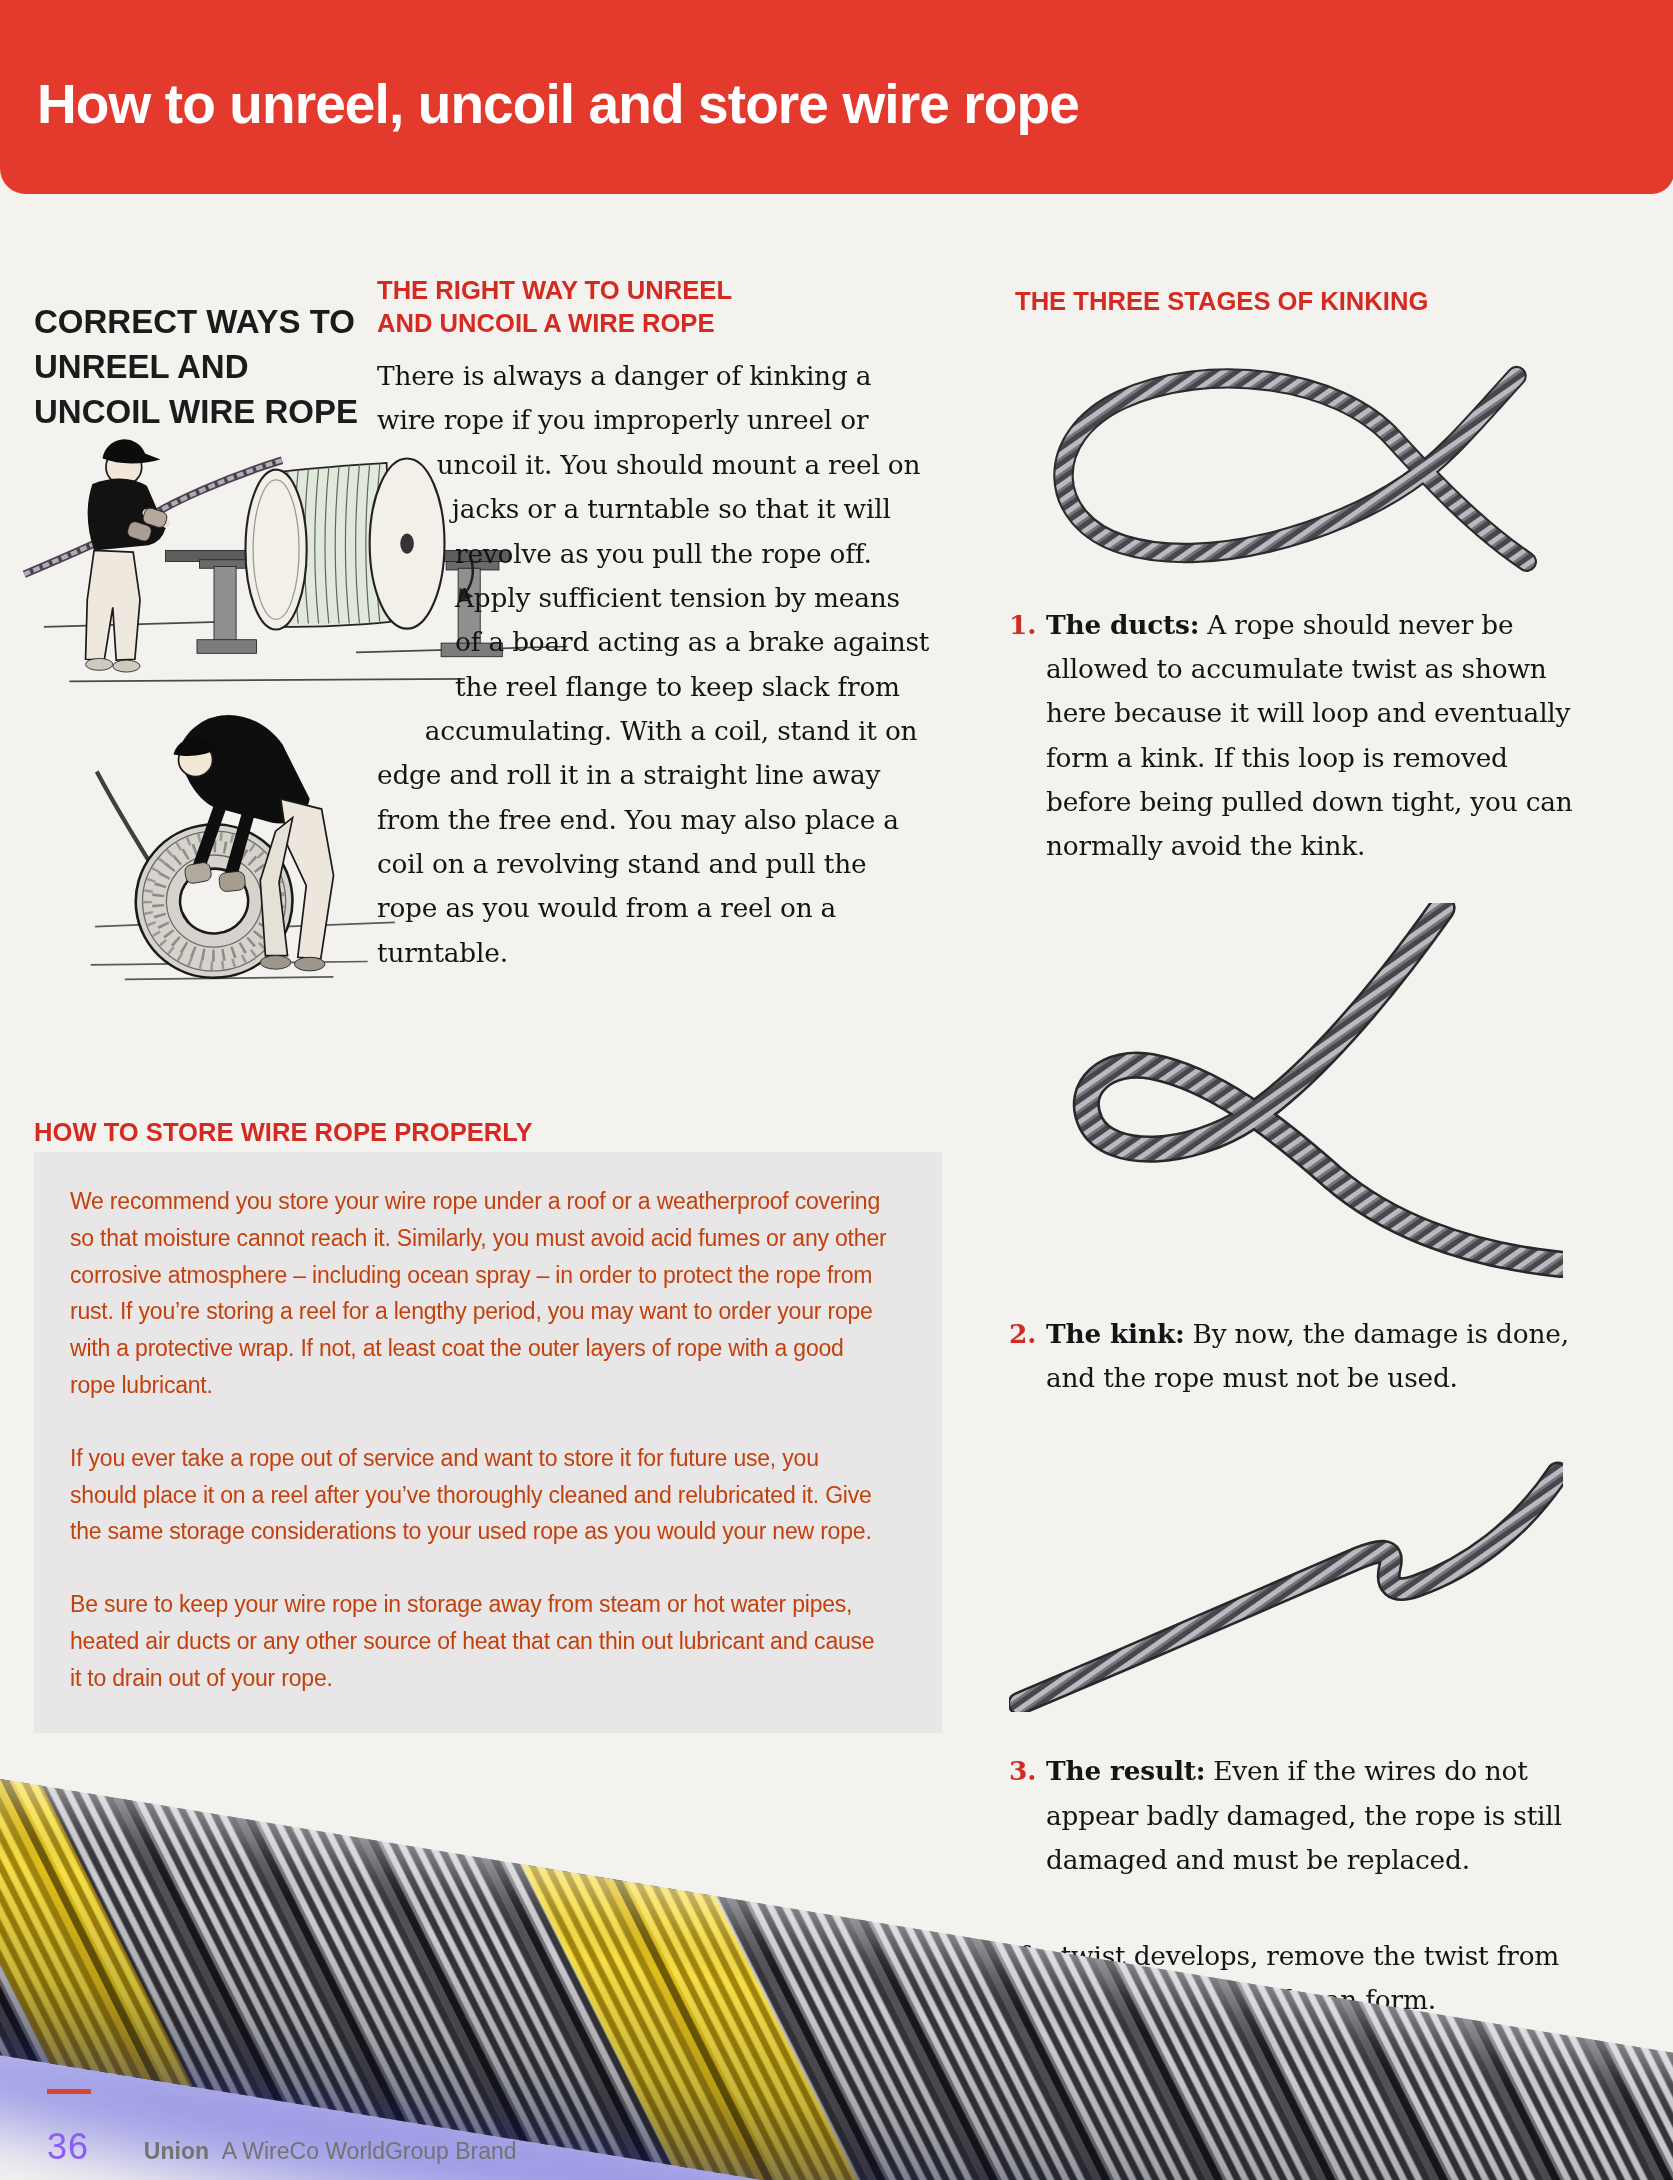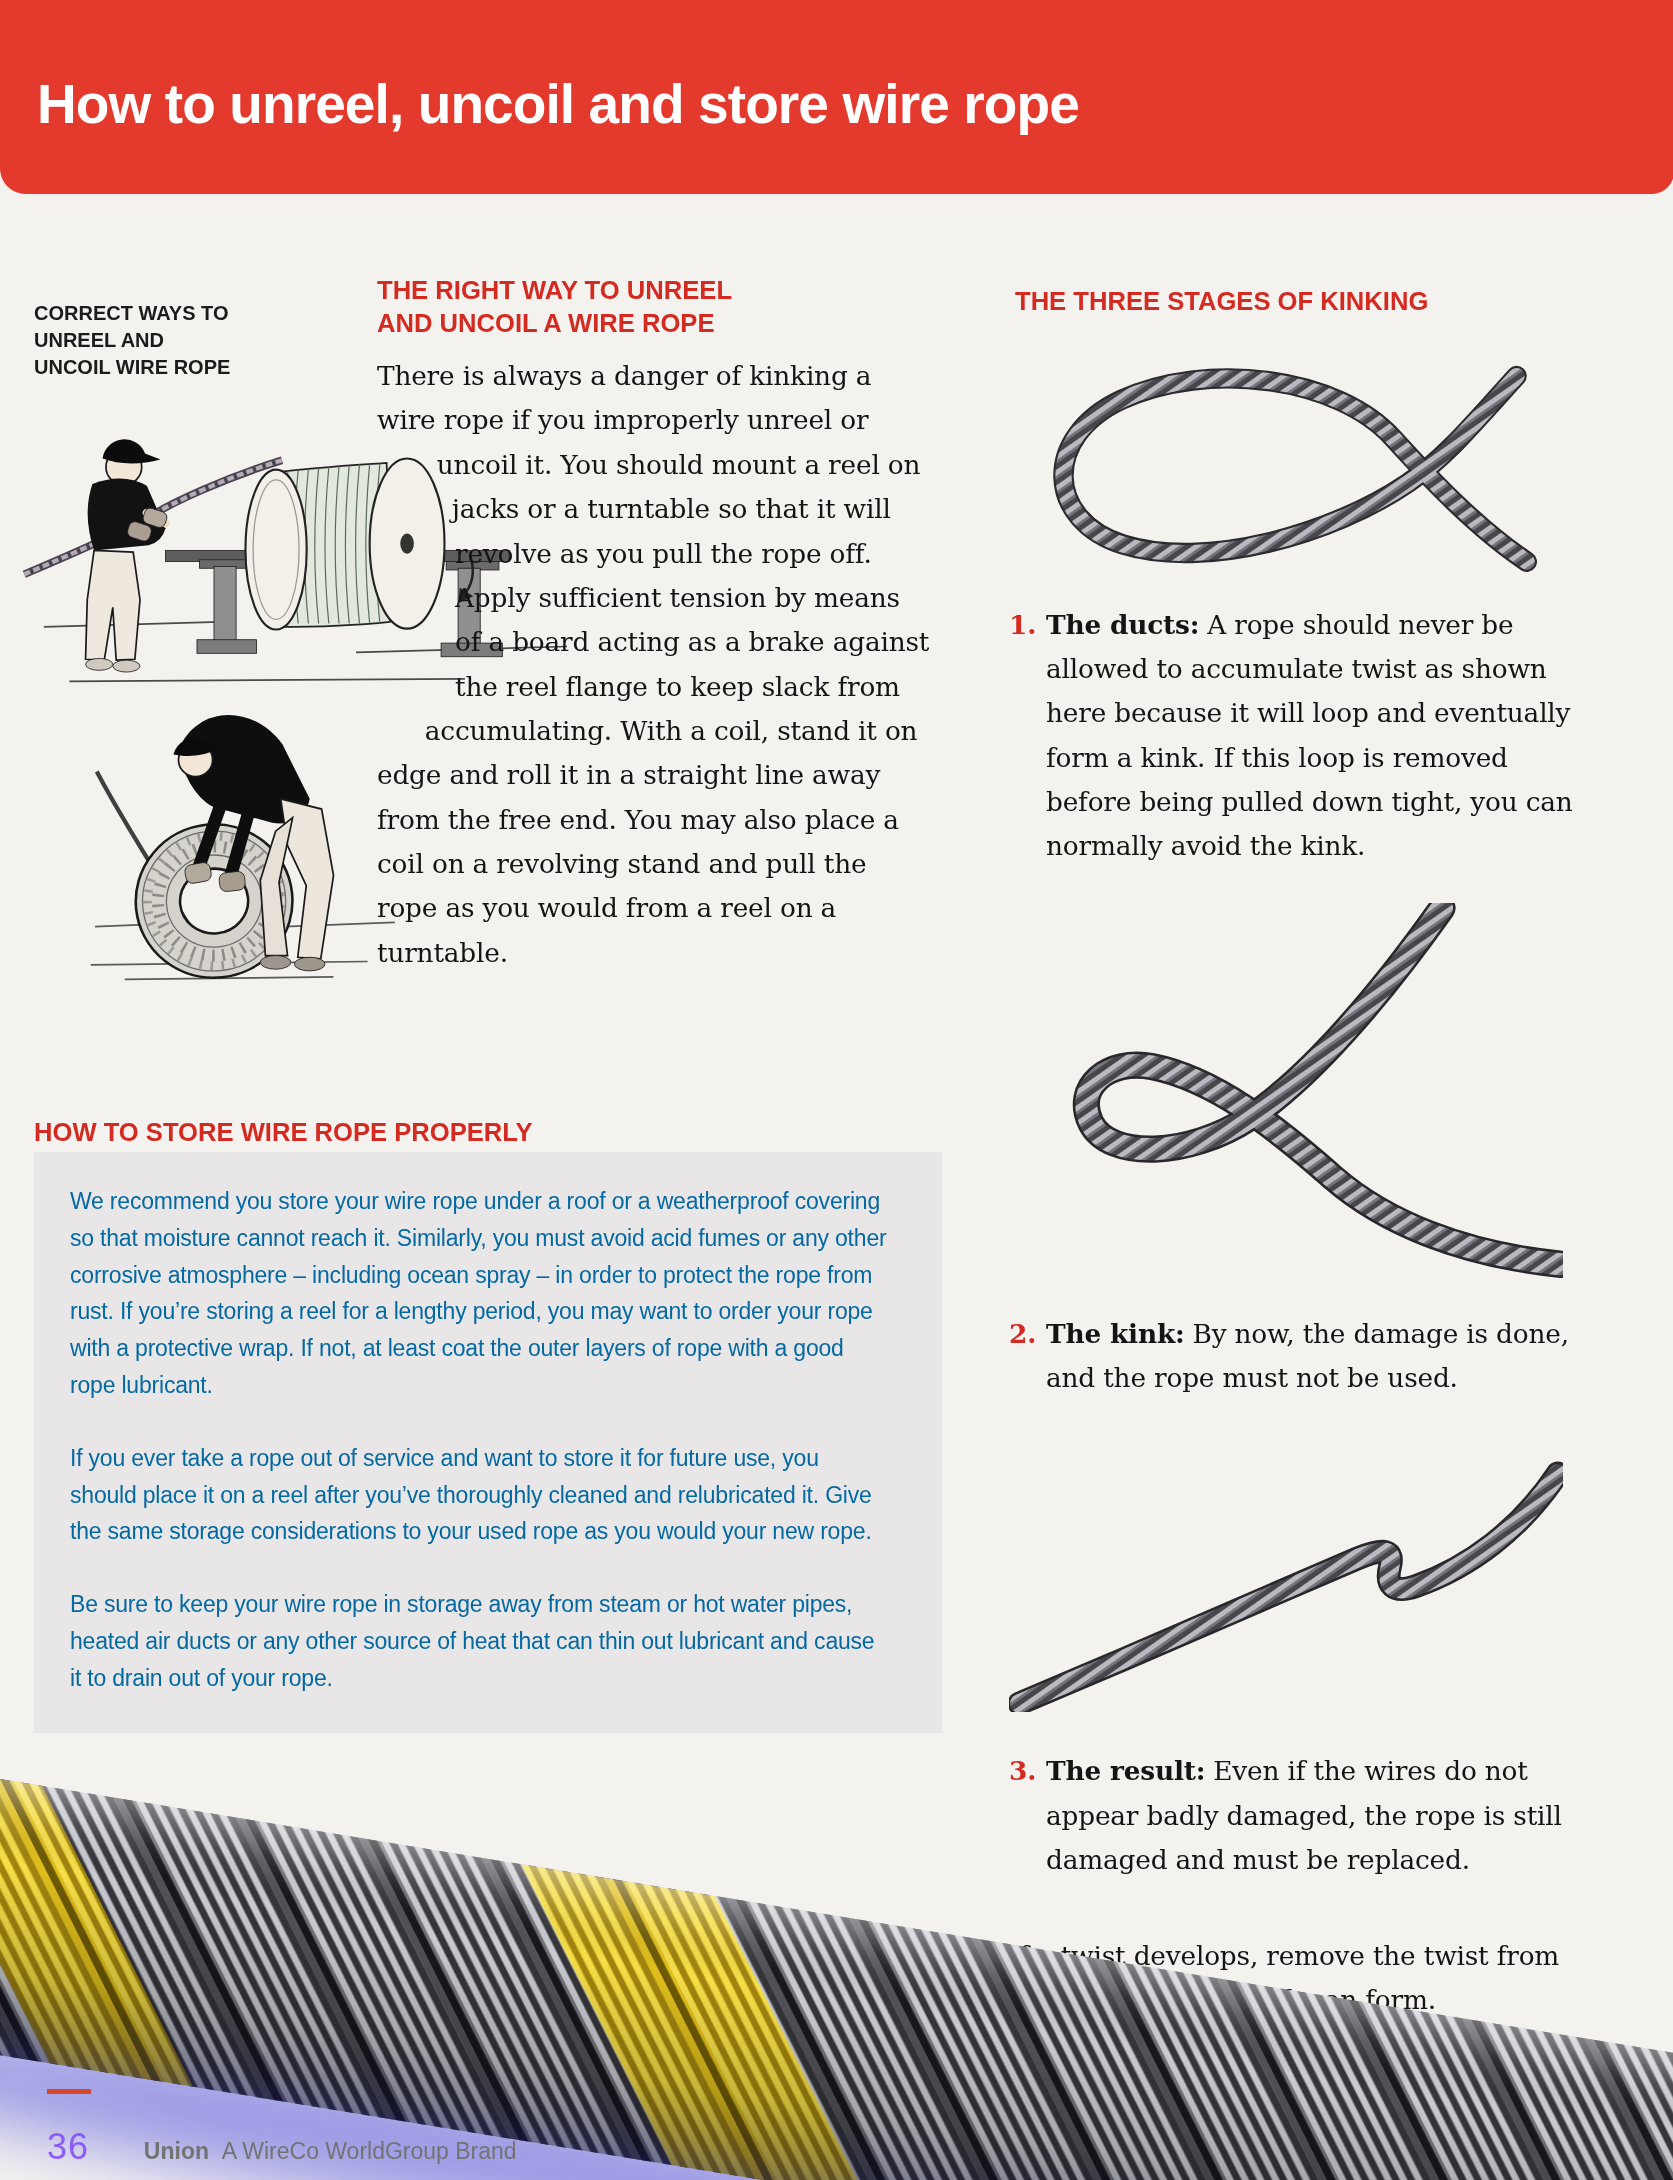--- a/index.html
+++ b/index.html
@@ -14,21 +14,21 @@
     position:absolute; left:0; top:0; width:1674px; height:194px;
     background:#e43a2e; border-radius:0 0 22px 25.6px;
   }
   .header h1{
     margin:0; padding:72px 0 0 37px;
     font-size:55px; font-weight:700; letter-spacing:-0.9px; color:#ffffff;
   }
   
   .black-heading{
     position:absolute; left:34px; top:300px; width:341px;
-    font-size:20px; font-weight:700; line-height:1.36; color:#1b1b1b;
+    font-size:33px; font-weight:700; line-height:1.36; color:#1b1b1b;
   }
   .black-heading span{display:block;}
   .red{color:#d32b22;}
   .mid-col{
     position:absolute; left:377px; top:274px; width:554px; z-index:2;
   }
   .mid-heading{font-size:25.6px; font-weight:700; line-height:1.3; margin:0 0 13.6px 0;}
   .mid-heading span{display:block;}
   .serif{
     font-family:"DejaVu Serif", serif;
@@ -43,21 +43,21 @@
   
   .store-heading{
     position:absolute; left:34px; top:1097px;
     font-size:25.6px; font-weight:700;
   }
   .store-box{
     position:absolute; left:34px; top:1152px; width:908px;
     background:#e9e6e7; padding:31px 37px 36px 36px; box-sizing:border-box;
   }
   .store-box p{
-    margin:0 15px 36px 0; font-size:23px; line-height:1.6; letter-spacing:-0.2px; color:#0369a1;
+    margin:0 15px 36px 0; font-size:23px; line-height:1.6; letter-spacing:-0.2px; color:#c2410c;
   }
   .store-box p:last-child{margin-bottom:0;}
   
   .right-col{position:absolute; left:1009px; top:281px; width:588px;}
   .right-heading{font-size:25.6px; font-weight:700; margin:6px;}
   .photo{display:block;}
   .stage{position:relative; padding-left:37px; margin:0;}
   .stage-num{
     position:absolute; left:0; top:0;
     font-family:"DejaVu Serif", serif; font-weight:700; font-size:26.4px; color:#d32b22;

